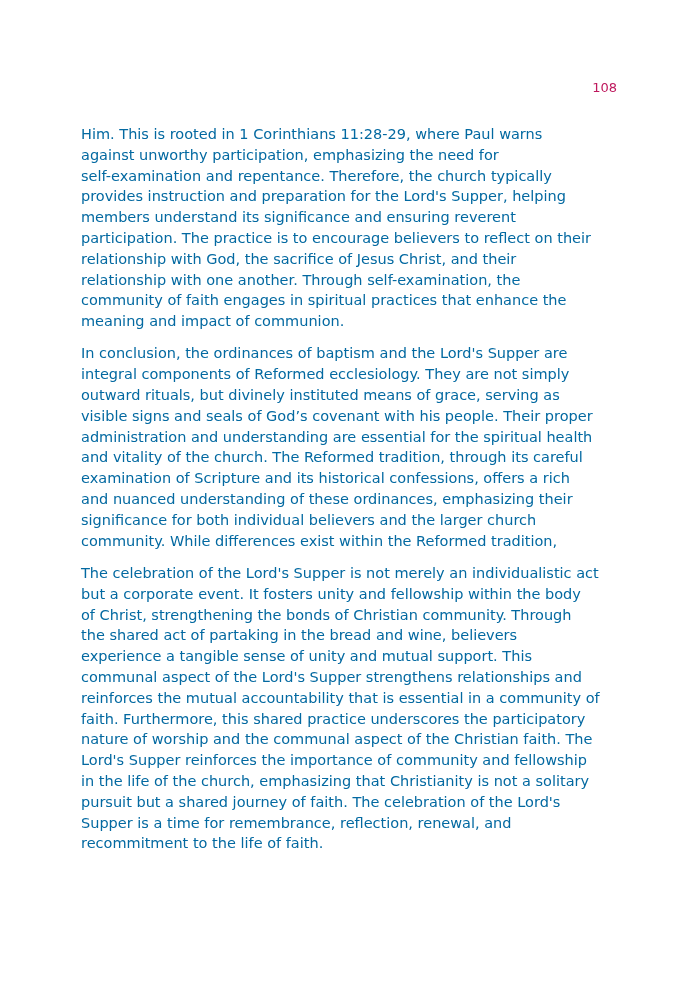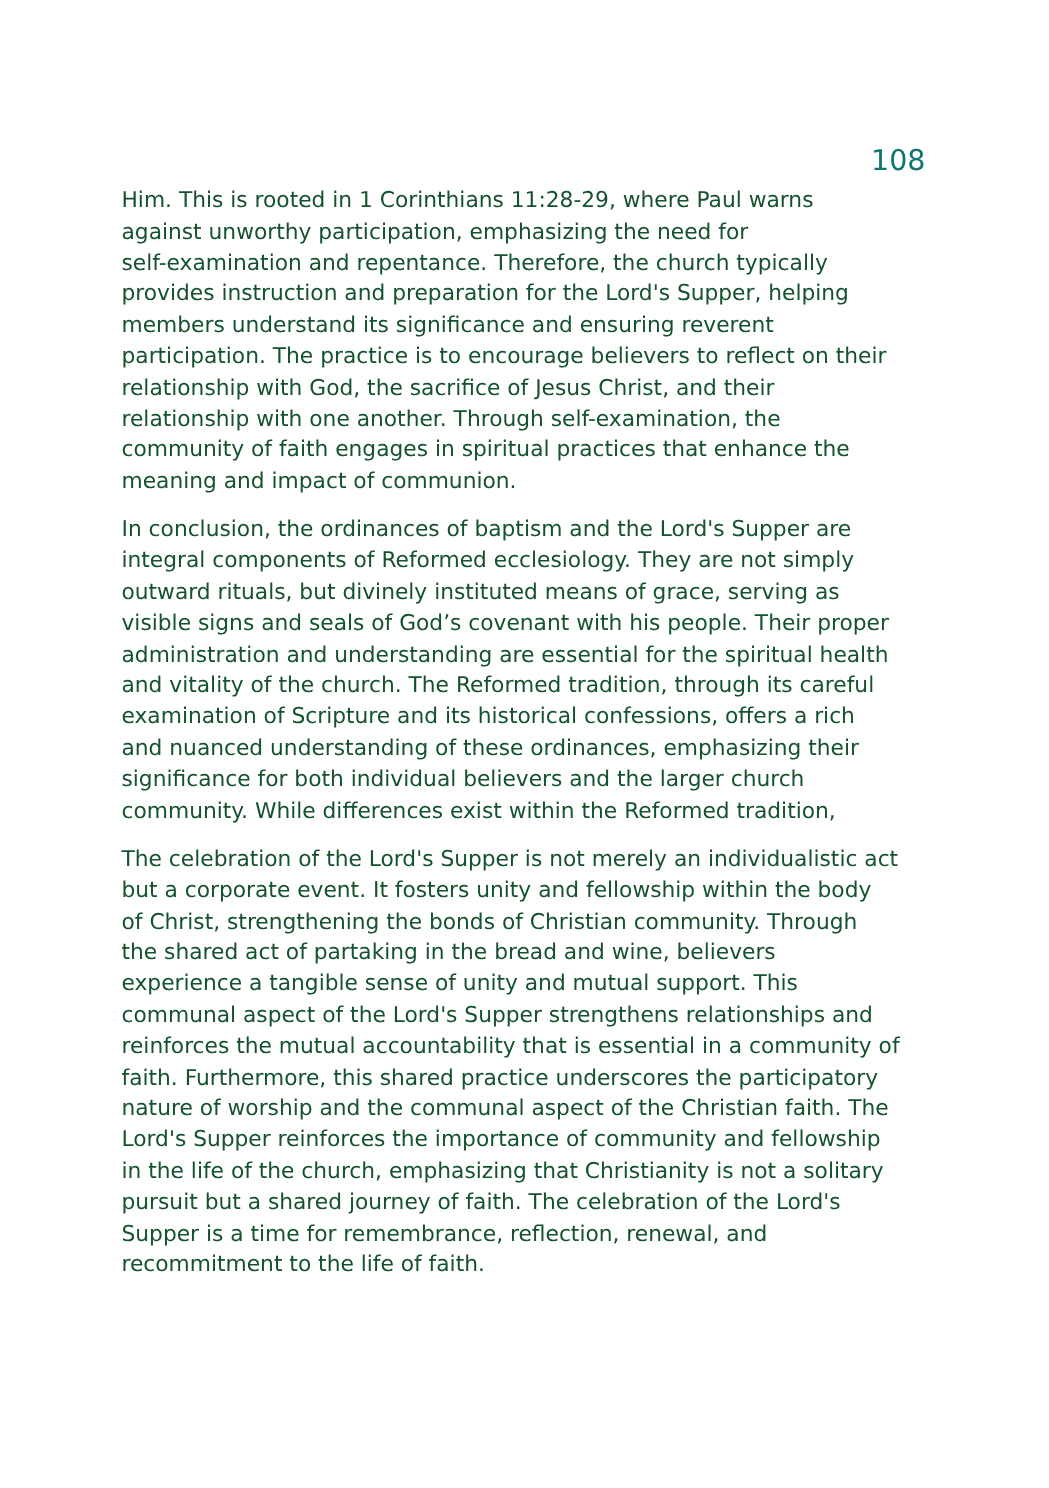--- a/index.html
+++ b/index.html
@@ -10,32 +10,32 @@
   .page {
     position: relative;
     width: 699px;
     height: 992px;
     background: #ffffff;
     font-family: "DejaVu Sans", sans-serif;
     overflow: hidden;
   }
   .page-number {
     position: absolute;
-    top: 96px;
+    top: 80px;
     right: 82px;
-    font-size: 19px;
-    color: #0f766e;
+    font-size: 13px;
+    color: #be185d;
     line-height: normal;
   }
   .content {
     position: absolute;
     top: 124px;
     left: 81px;
     width: 560px;
-    color: #14532d;
+    color: #0369a1;
     font-size: 14.5px;
     line-height: 20.8px;
   }
   .content p {
     margin: 0 0 11.5px 0;
     white-space: pre; 
   }
 </style>
 </head>
 <body>

